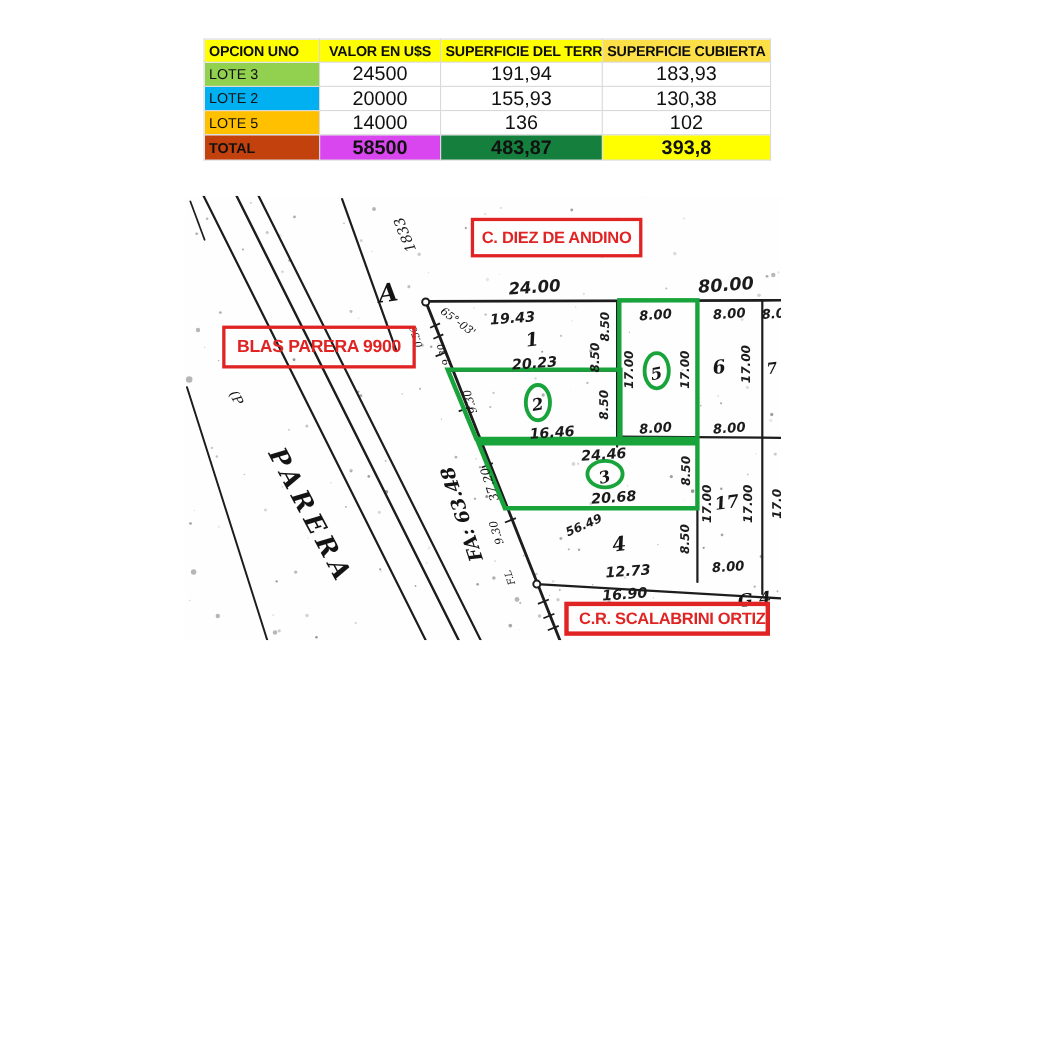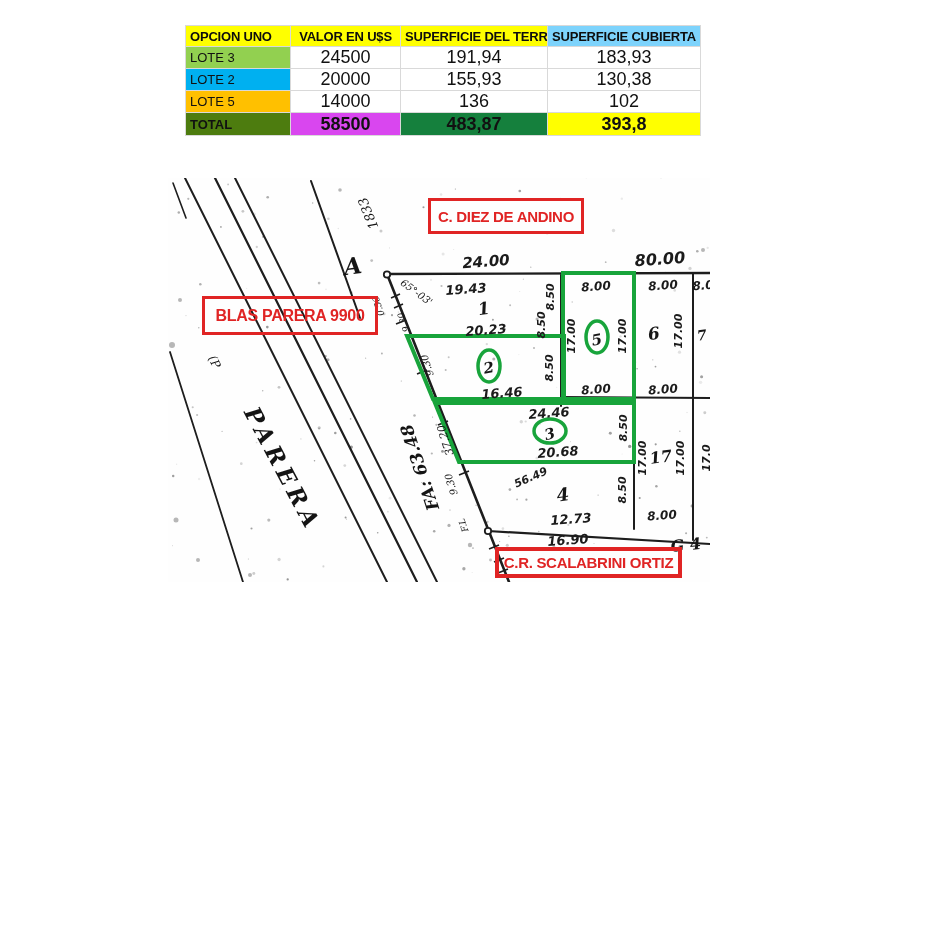--- a/index.html
+++ b/index.html
@@ -1,38 +1,38 @@
 <!DOCTYPE html>
 <html><head>
 <meta charset="utf-8">
 <style>
   html,body{margin:0;padding:0;background:#ffffff;}
   #page{position:relative;width:950px;height:950px;background:#ffffff;overflow:hidden;
         font-family:"Liberation Sans",sans-serif;}
 
   
-  #lot-table-wrap{position:absolute;left:185px;top:25px;}
+  #lot-table-wrap{position:absolute;left:185px;top:35px;}
   table.lots{border-collapse:collapse;table-layout:fixed;width:515px;}
   table.lots td,table.lots th{border:1px solid #d9d9d9;padding:0 4px;overflow:hidden;white-space:nowrap;}
   table.lots th{height:20px;font-size:13px;font-weight:bold;color:#0d0d0d;text-align:center;letter-spacing:-0.2px;}
   table.lots th:first-child{text-align:left;}
   table.lots td{height:21px;font-size:18px;color:#111;text-align:center;background:#fff;}
   table.lots td.lbl{text-align:left;font-size:13px;}
   table.lots tr.total td{font-weight:bold;height:22px;}
 
   
   #map{position:absolute;left:168px;top:178px;width:542px;height:404px;overflow:hidden;background:#fefefe;}
   #map svg{position:absolute;left:0;top:0;}
   .street-label{position:absolute;display:flex;align-items:center;justify-content:center;
     border:3px solid #e02424;color:#e02424;font-weight:bold;text-align:center;
     letter-spacing:-0.3px;background:transparent;z-index:5;box-sizing:border-box;
     font-family:"Liberation Sans",sans-serif;}
   #label-andino{left:260px;top:20px;width:156px;height:36px;font-size:15px;}
   #label-blas{left:34px;top:118px;width:176px;height:39px;font-size:16px;}
-  #label-scalabrini{left:327px;top:369px;width:187px;height:31px;font-size:15px;border-width:4px;}
+  #label-scalabrini{left:345px;top:369px;width:187px;height:31px;font-size:15px;border-width:4px;justify-content:flex-end;}
 
   
   text{user-select:none;}
   .dim{font-family:"DejaVu Sans",sans-serif;font-style:italic;font-weight:600;fill:#1b1b1b;}
   .hand{font-family:"DejaVu Serif",serif;font-style:italic;fill:#141414;}
   .lotnum{font-family:"DejaVu Serif",serif;font-style:italic;font-weight:bold;fill:#161616;}
   .plan-line{stroke:#1d1d1d;fill:none;stroke-linecap:round;}
   .green-line{stroke:#18a43b;fill:none;}
 </style>
 </head>
@@ -46,21 +46,21 @@
           <col style="width:105px">
           <col style="width:110px">
           <col style="width:147px">
           <col style="width:153px">
         </colgroup>
       <thead>
         <tr>
           <th style="background: rgb(255, 255, 0);">OPCION UNO</th>
           <th style="background: rgb(255, 255, 0);">VALOR EN U$S</th>
           <th style="background: rgb(255, 255, 0);">SUPERFICIE DEL TERR.</th>
-          <th style="background: #7dd3fc;">SUPERFICIE CUBIERTA</th>
+          <th style="background: #fde047;">SUPERFICIE CUBIERTA</th>
         </tr>
       </thead>
       <tbody>
           <tr>
             <td class="lbl" style="background: rgb(146, 208, 80);">LOTE 3</td>
             <td>24500</td>
             <td>191,94</td>
             <td>183,93</td>
           </tr>
           <tr>
@@ -71,21 +71,21 @@
           </tr>
           <tr>
             <td class="lbl" style="background: rgb(255, 192, 0);">LOTE 5</td>
             <td>14000</td>
             <td>136</td>
             <td>102</td>
           </tr>
         </tbody>
       <tbody>
         <tr class="total">
-          <td class="lbl" style="background: #4d7c0f; margin-left: 29px;">TOTAL</td>
+          <td class="lbl" style="background: #c2410c; margin-left: 29px;">TOTAL</td>
           <td style="background: #d946ef;">58500</td>
           <td style="background: #15803d;">483,87</td>
           <td style="background: rgb(255, 255, 0);">393,8</td>
         </tr>
       </tbody>
     </table>
   </div>
 
   <div id="map">
     <svg width="542" height="404" viewBox="168 178 542 404">

